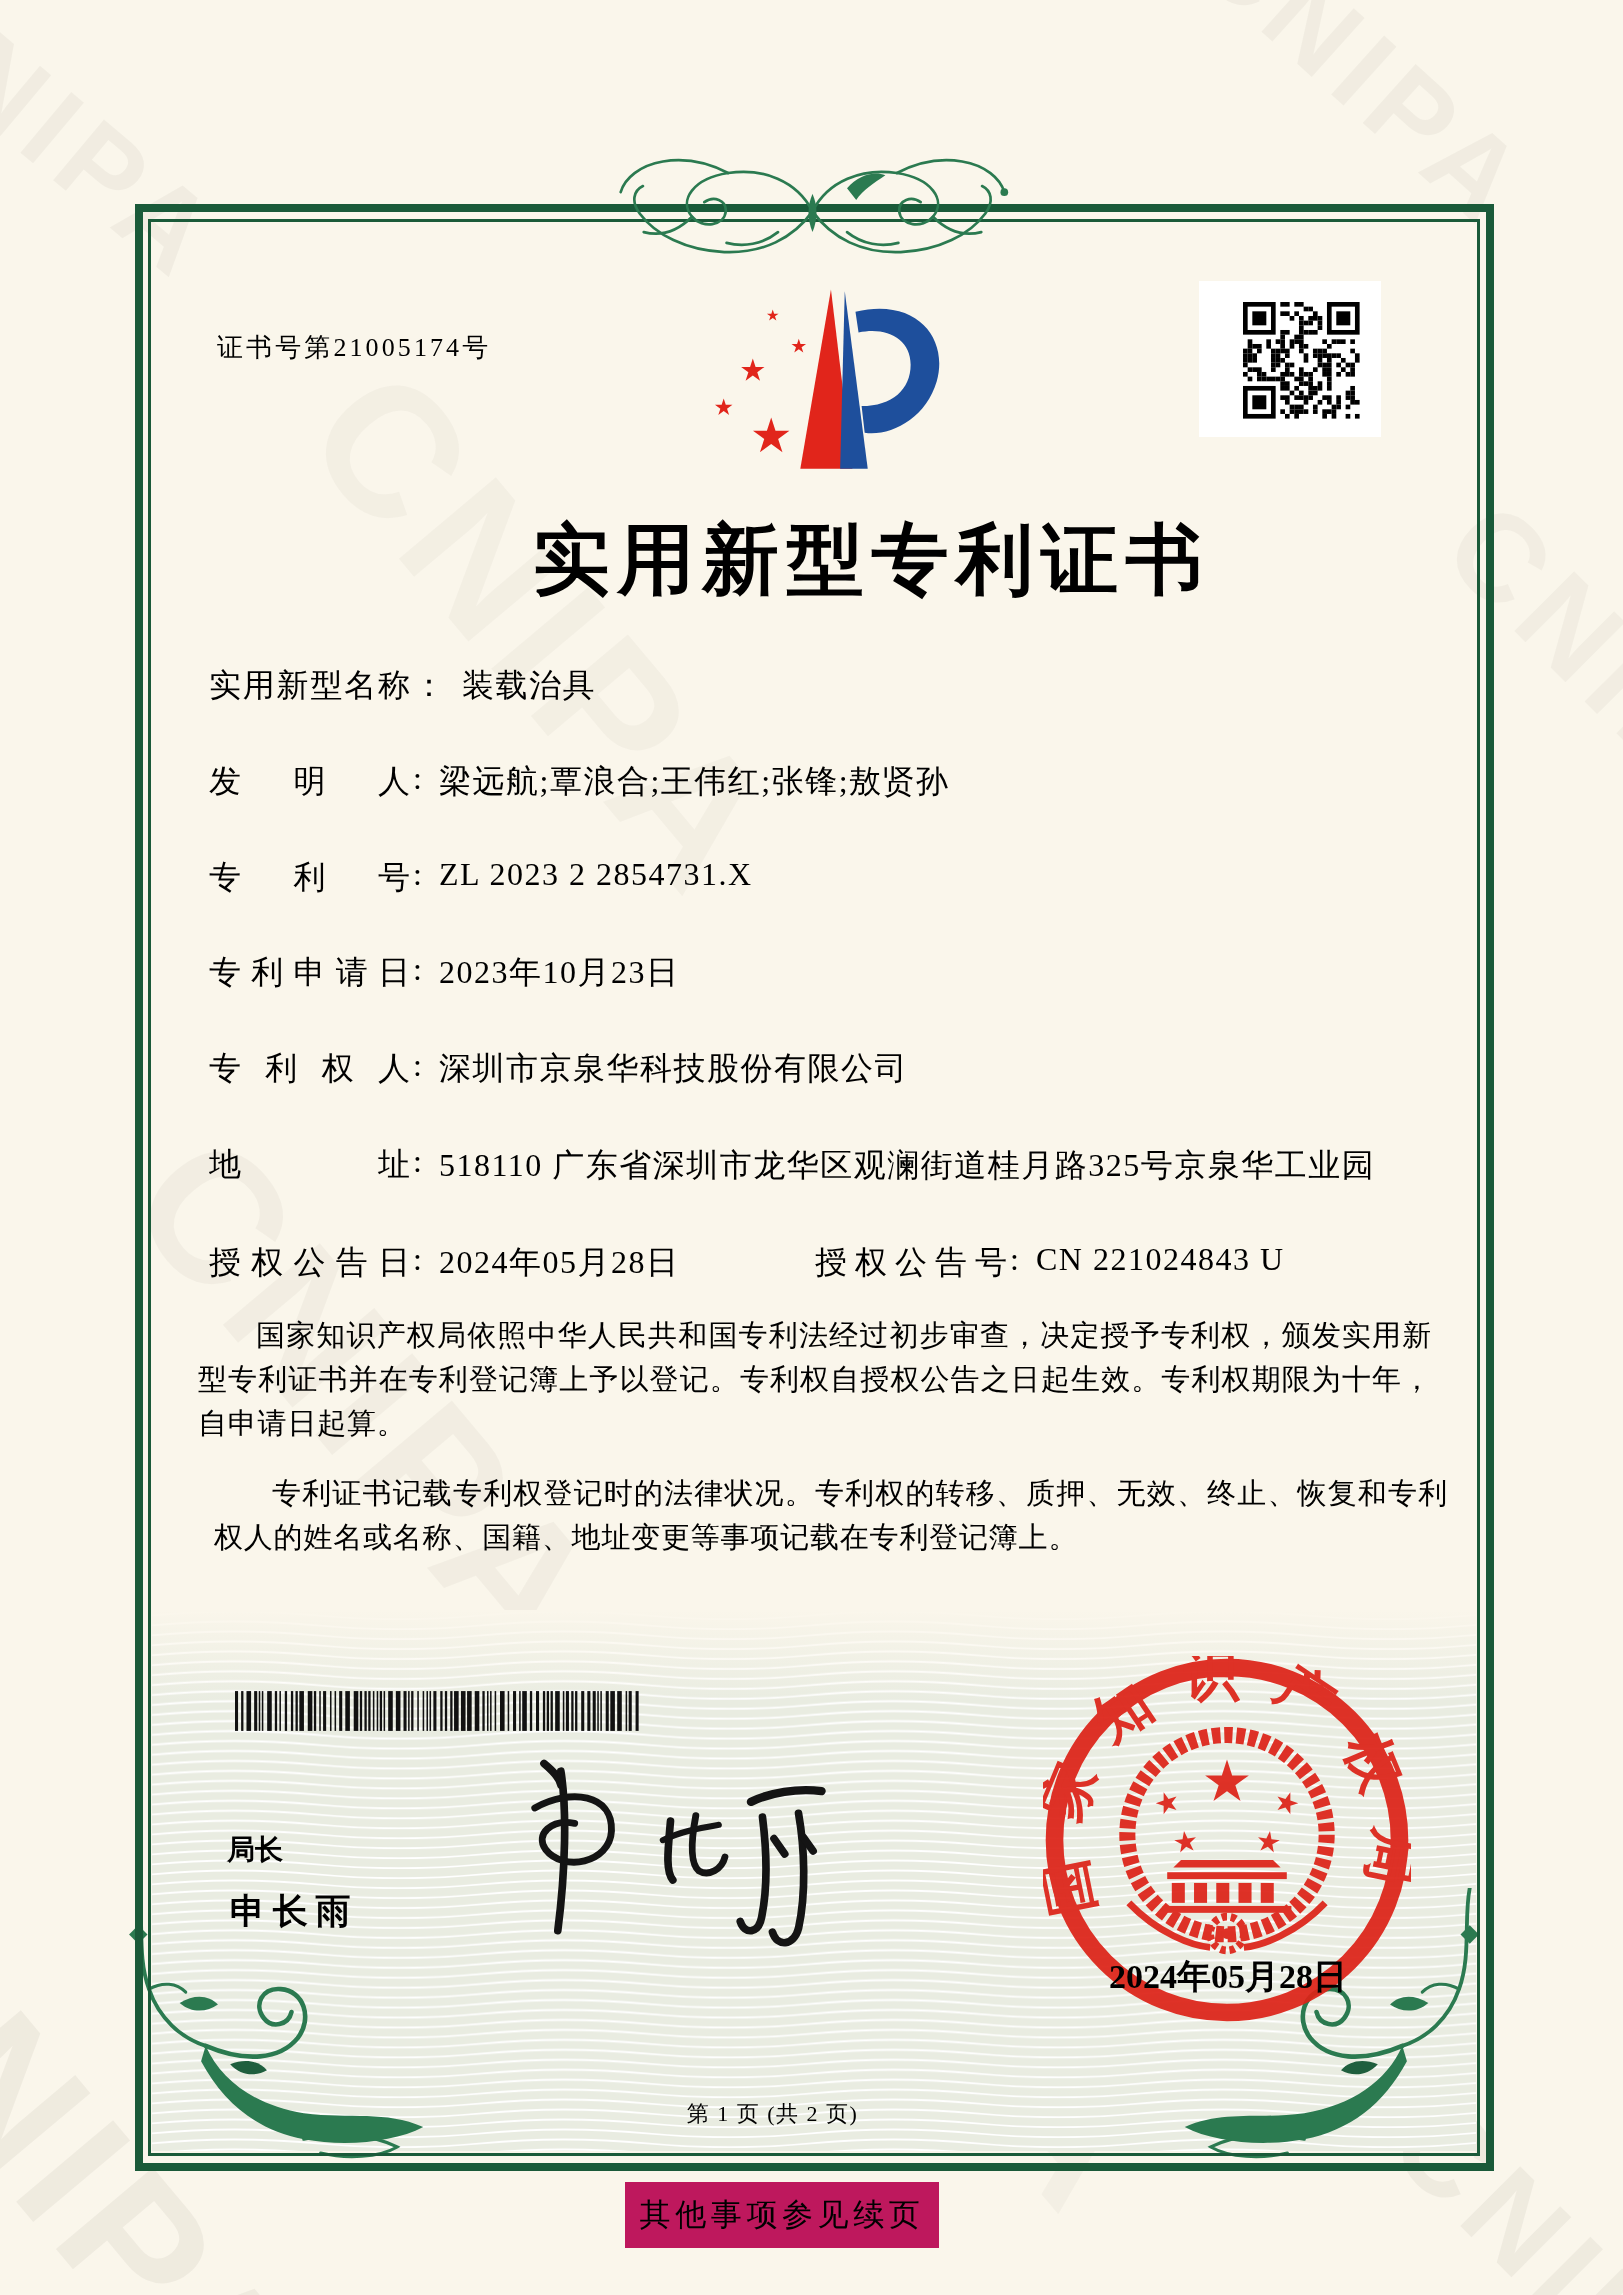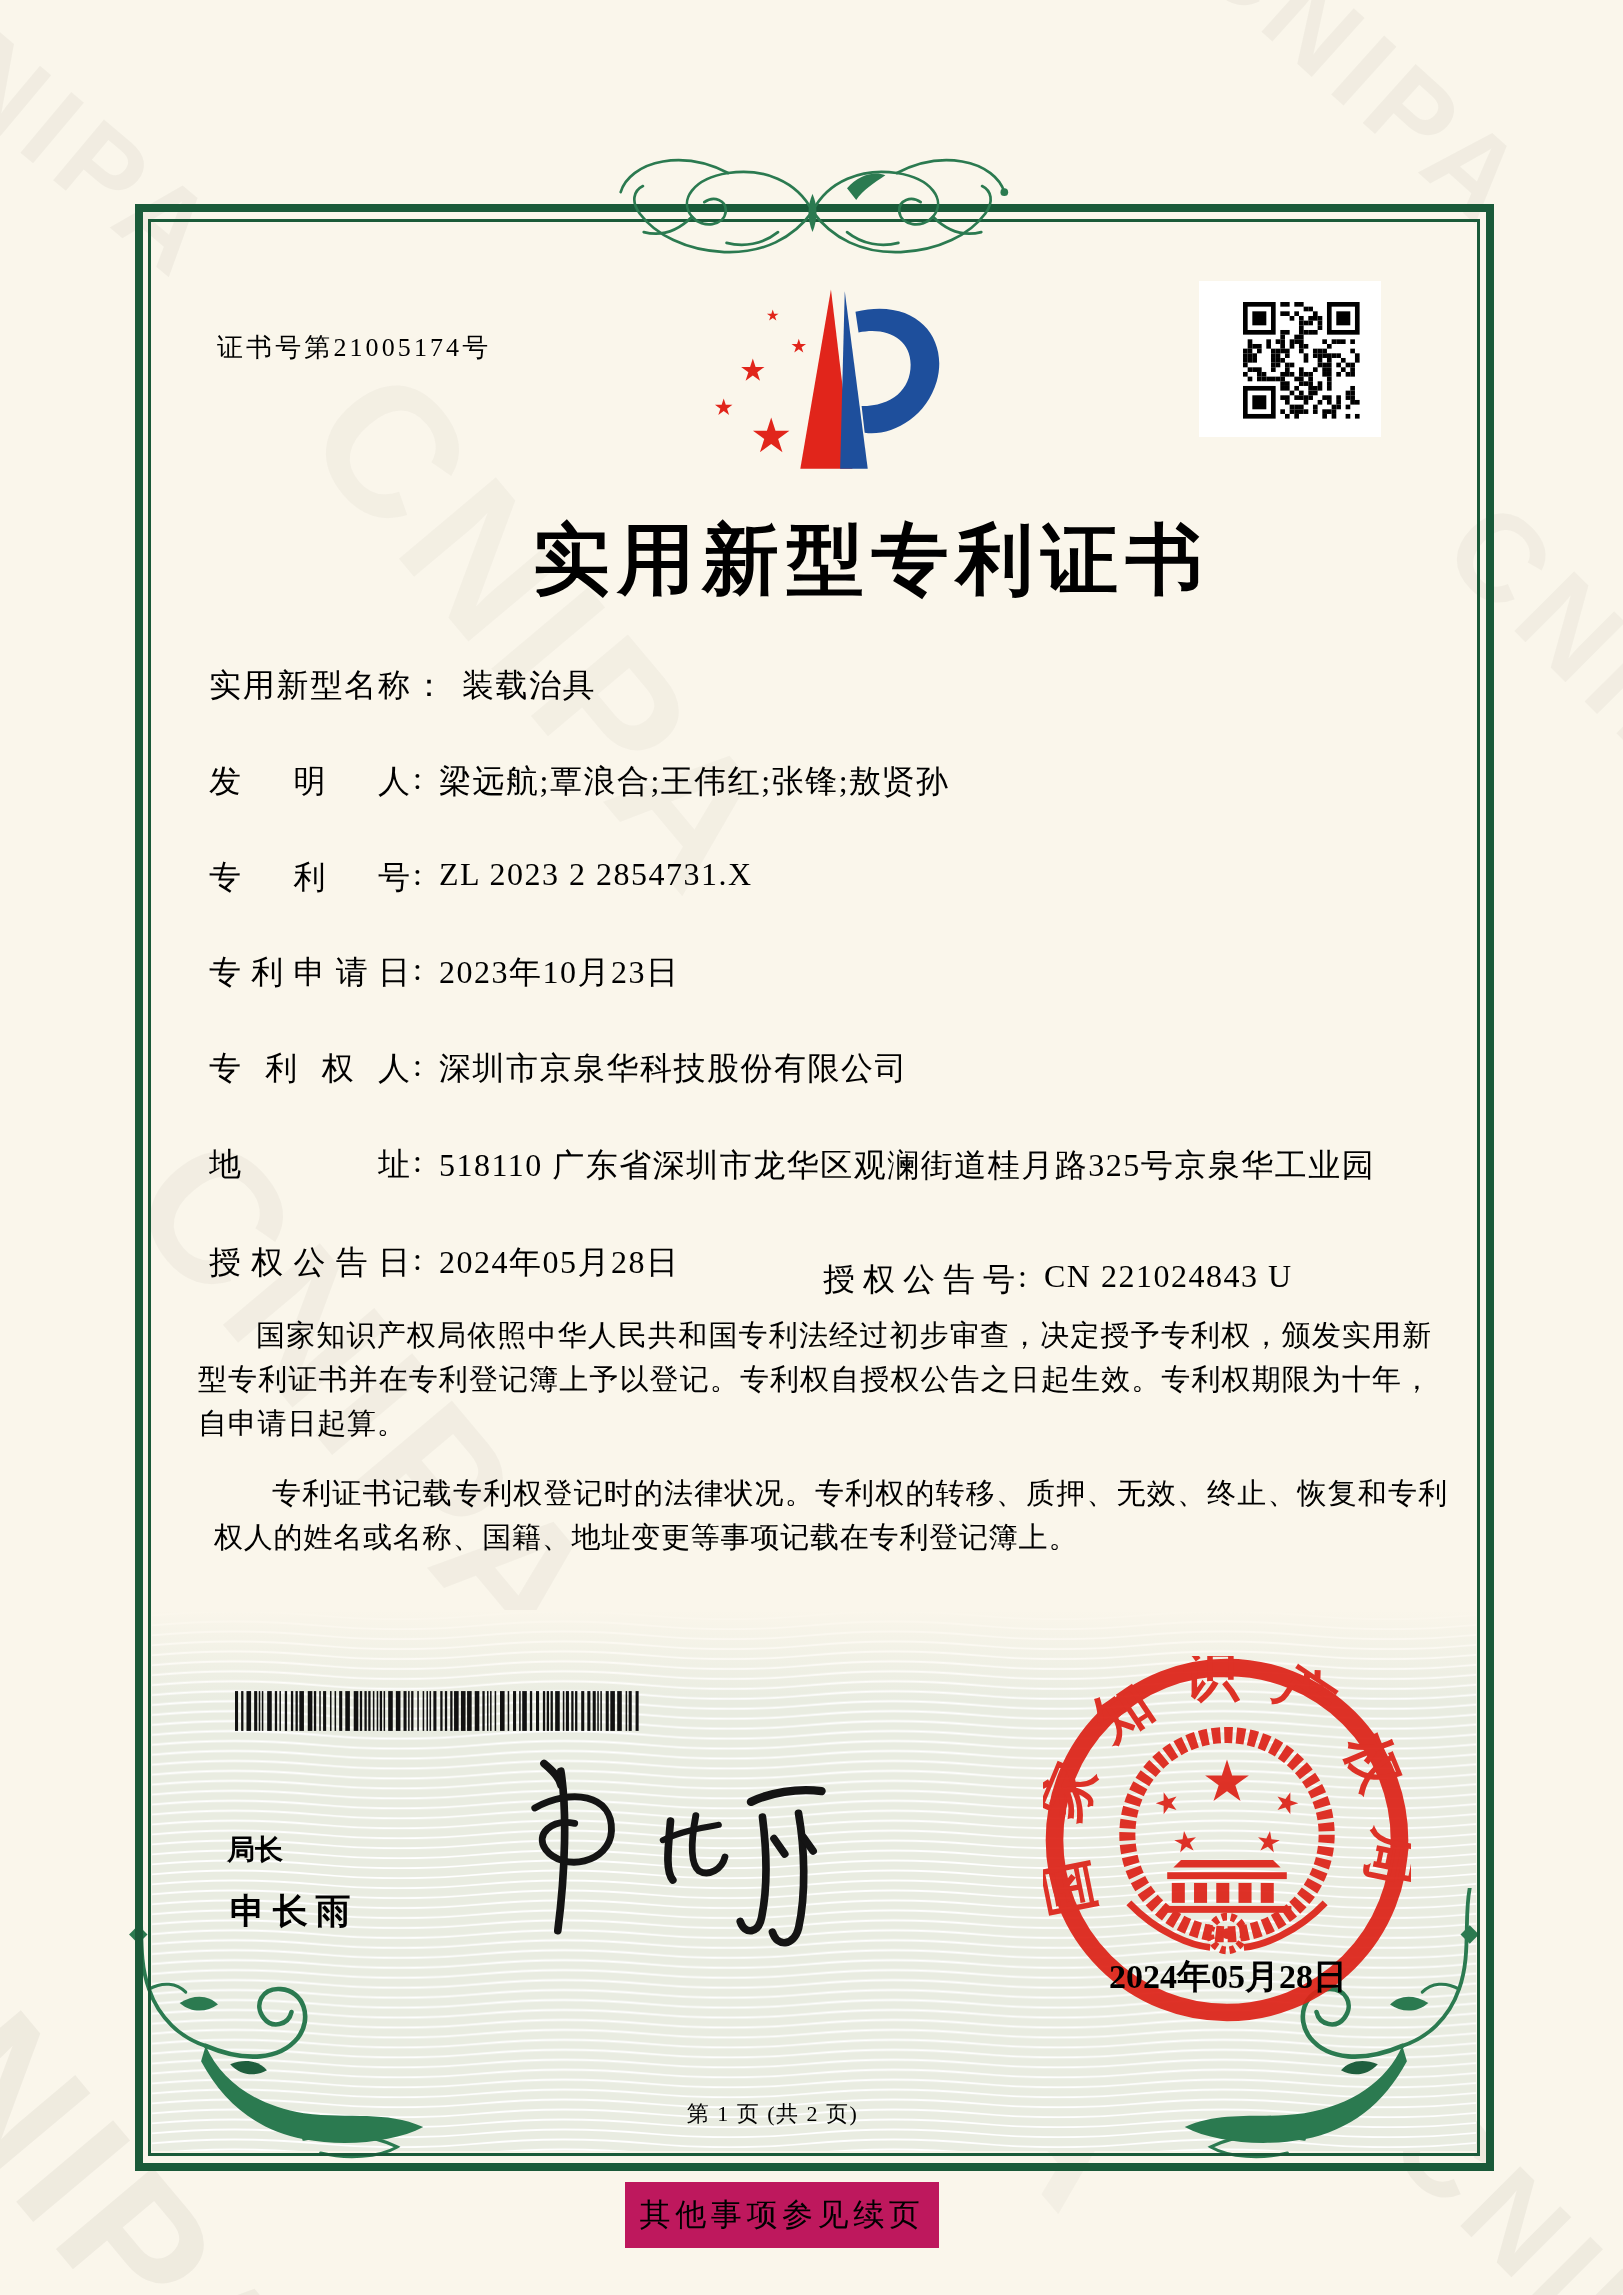--- a/index.html
+++ b/index.html
@@ -23,21 +23,21 @@
   
   .cert-no{left:217px;top:330px;font-size:26px;letter-spacing:3.1px;}
   .title{left:135px;top:509px;width:1473px;text-align:center;font-size:77px;font-weight:700;letter-spacing:7.7px;}
   .qr-box{left:1199px;top:281px;width:182px;height:156px;background:#fff;}
   
   .row{left:209px;font-size:32px;white-space:nowrap;}
   .lbl{display:inline-block;width:201px;text-align:justify;text-align-last:justify;vertical-align:top;}
   .sep{display:inline-block;margin-left:3.1px;vertical-align:top;}
   .val{display:inline-block;margin-left:17px;vertical-align:top;letter-spacing:1.5px;}
   .val-wrap{white-space:normal;width:974px;line-height:44px;}
-  .pair2{position:absolute;left:606px;top:17px;white-space:nowrap;margin-left:8px;}
+  .pair2{position:absolute;left:606px;top:0;white-space:nowrap;}
   .lbl2{display:inline-block;width:192px;text-align:justify;text-align-last:justify;vertical-align:top;}
   
   .para{left:198px;width:1234px;font-size:29px;line-height:44px;text-align:justify;text-indent:2em;letter-spacing:0.8px;}
   
   .director{left:227px;top:1831px;font-size:28px;font-weight:700;
             font-family:Liberation Sans, sans-serif;}
   .director-name{left:230px;top:1888px;font-size:35px;font-weight:700;letter-spacing:7.7px;
             font-family:"Liberation Sans","DejaVu Sans",sans-serif;}
   
   .seal-date{left:1109px;top:1954px;width:238px;text-align:center;font-size:34px;font-weight:600;z-index:8;}

